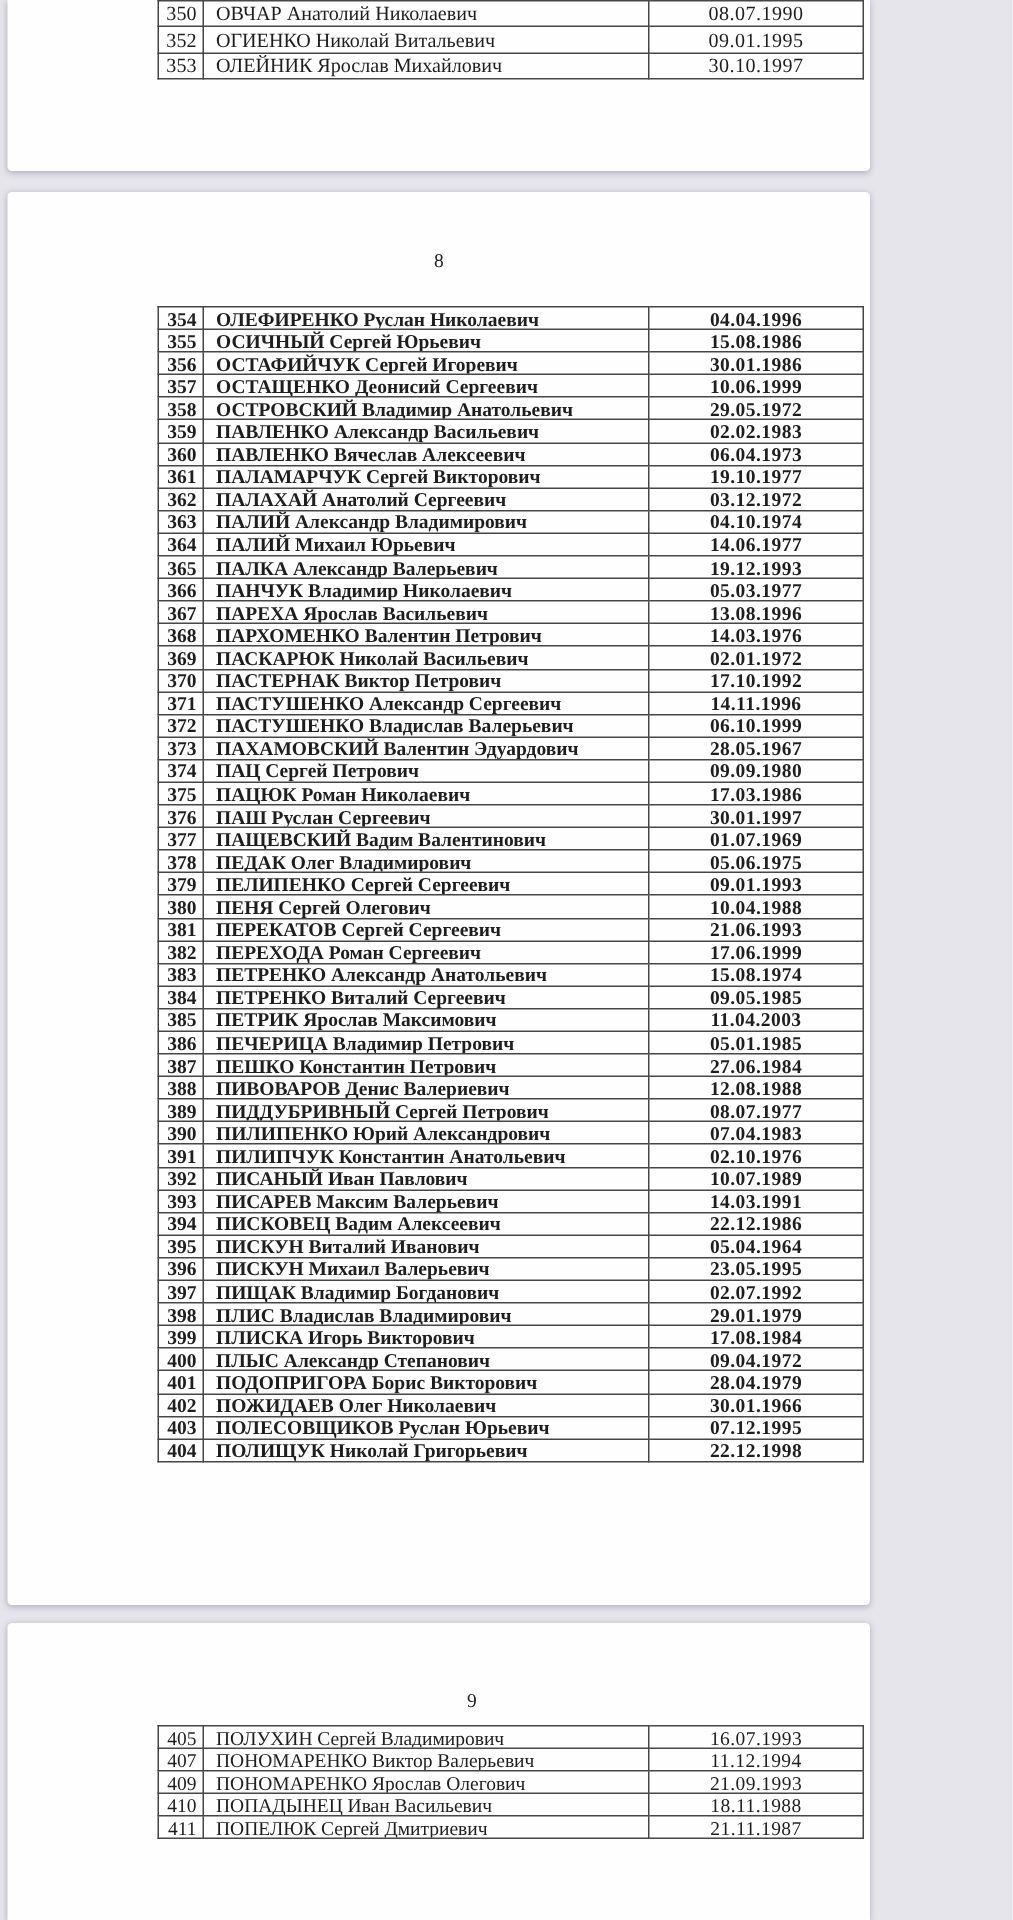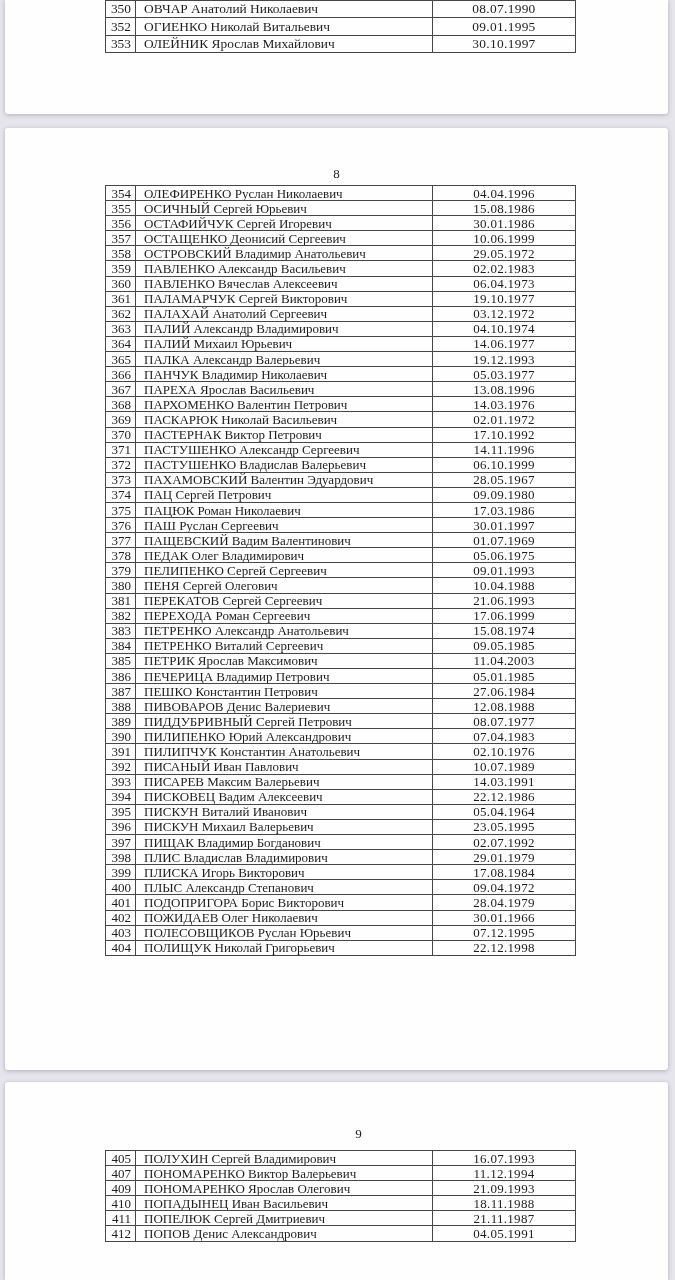--- a/index.html
+++ b/index.html
@@ -5,21 +5,21 @@
   * { margin: 0; padding: 0; box-sizing: border-box; }
   html, body {
     width: 675px; height: 1280px;
     overflow: hidden;
     font-family: "Liberation Serif", "DejaVu Serif", serif;
   }
   body { background: #e6e5eb; position: relative; }
   .page {
     position: absolute;
     left: 5px;
-    width: 663px;
+    width: 575px;
     background: #fefefe;
     box-shadow: 0 1px 4px rgba(110,110,135,0.45);
   }
   .page-top    { top: 0;      height: 114px; border-radius: 0 0 3px 3px; }
   .page-main   { top: 128px;  height: 942px; border-radius: 3px; }
   .page-bottom { top: 1082px; height: 198px; border-radius: 3px 3px 0 0; }
   .pagenum {
     position: absolute;
     width: 100%;
     text-align: center;
@@ -30,21 +30,21 @@
   .page-bottom .pagenum { top: 44px; }
   .page-bottom .pagenum span { display: inline-block; transform: translateX(22px); }
   table.roster {
     position: absolute;
     left: 100px;
     border-collapse: collapse;
     table-layout: fixed;
     width: 470px;
   }
   .page-top    table.roster { top: 0; }
-  .page-main   table.roster { top: 57px; }
+  .page-main   table.roster { top: 76px; font-weight: bold; }
   .page-bottom table.roster { top: 68px; }
   col.c-num  { width: 30px; }
   col.c-name { width: 297px; }
   col.c-date { width: 143px; }
   table.roster td {
     border: 1px solid #464646;
     height: 15.1px;
     font-size: 13px;
     color: #1e1e1e;
     white-space: nowrap;
@@ -386,20 +386,15 @@
         <tr>
           <td class="col-num">410</td>
           <td class="col-name">ПОПАДЫНЕЦ Иван Васильевич</td>
           <td class="col-date">18.11.1988</td>
         </tr>
         <tr>
           <td class="col-num">411</td>
           <td class="col-name">ПОПЕЛЮК Сергей Дмитриевич</td>
           <td class="col-date">21.11.1987</td>
         </tr>
-        <tr>
-          <td class="col-num">412</td>
-          <td class="col-name">ПОПОВ Денис Александрович</td>
-          <td class="col-date">04.05.1991</td>
-        </tr>
       </tbody>
   </table>
 </div>
 
 </body></html>

